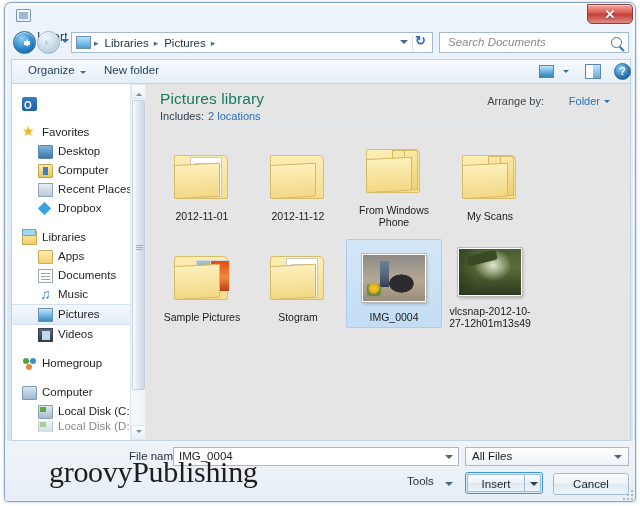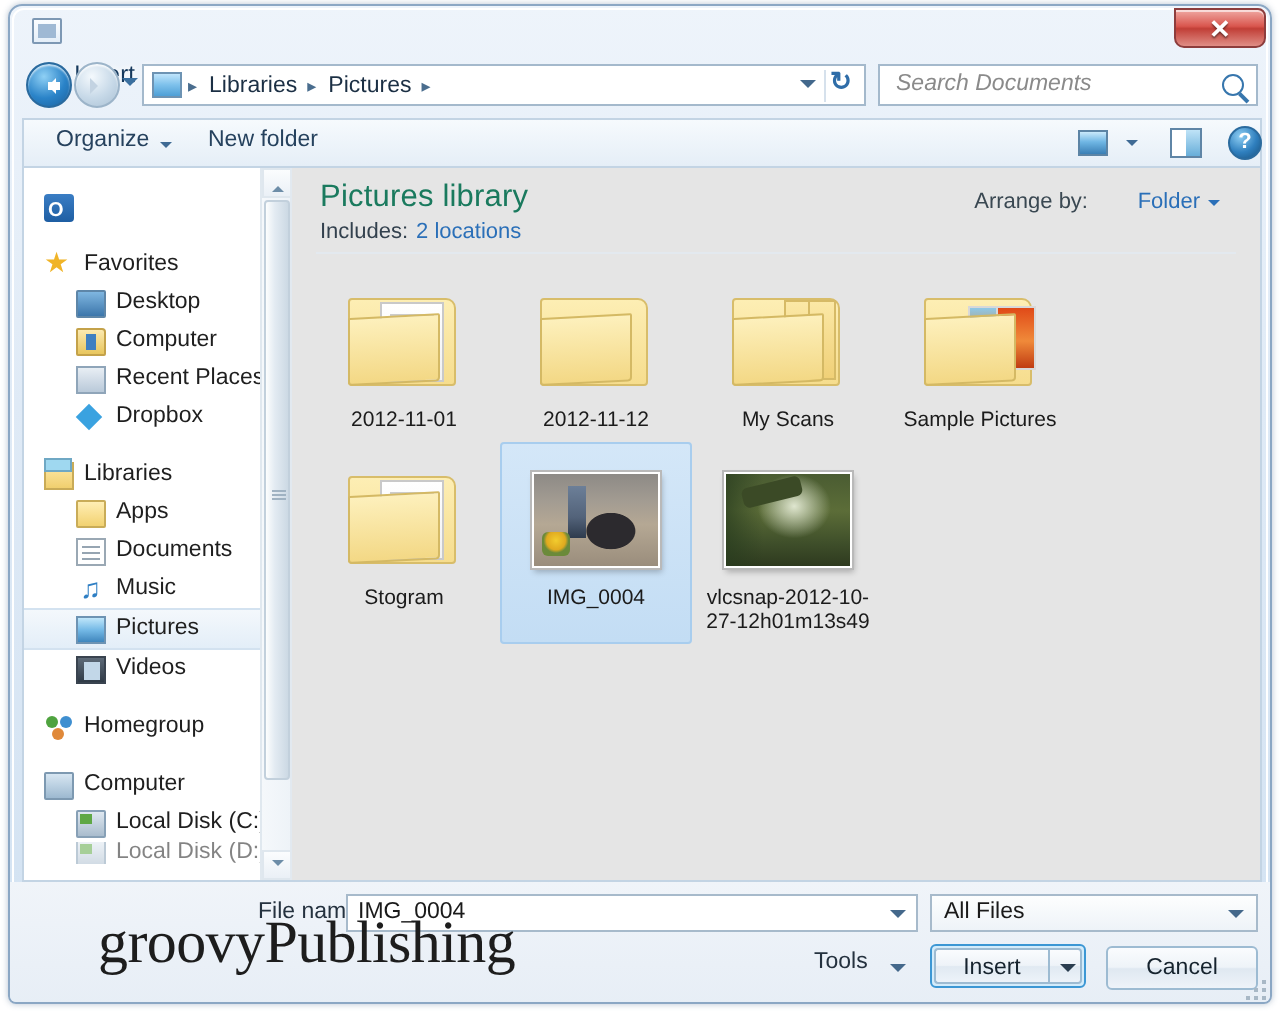--- a/index.html
+++ b/index.html
@@ -288,21 +288,21 @@
   #arrange-arrow {
     position:absolute; right:20px; top:16px; width:0;height:0;
     border:3.5px solid transparent; border-top-color:#2a6fb8; cursor:pointer;
   }
   #divider {
     position:absolute; left:12px; right:12px; top:42px; height:1px; background:#e3e9ef;
   }
 
   #grid {
     position:absolute; left:8px; top:48px; right:4px; bottom:0;
-    display:flex; flex-wrap:wrap; align-content:flex-start;
+    display:flex; flex-wrap:wrap; align-content:flex-start;align-items:center;
   }
   .item {
     width:96px; padding-top:6px; padding-bottom:4px;
     display:flex; flex-direction:column; align-items:center;
     cursor:pointer; border:1px solid transparent; border-radius:2px;
   }
   .item.selected {
     background:linear-gradient(180deg,#d4e7f8 0%,#c3ddf4 100%);
     border:1px solid #a8cdee;
   }
@@ -636,20 +636,32 @@
           <div class="thumb">
             <div class="folder">
               <div class="back"></div>
                 <div class="tab"></div>
                 <div class="front"></div>
             </div>
           </div>
           <div class="item-label">2012-11-12</div>
         </div>
 
+        <div class="item">
+          <div class="thumb">
+            <div class="folder">
+              <div class="back"></div>
+                <div class="stack1"></div>
+                <div class="stack2"></div>
+                <div class="tab"></div>
+                <div class="front"></div>
+            </div>
+          </div>
+          <div class="item-label">From Windows Phone</div>
+        </div>
 
         <div class="item">
           <div class="thumb">
             <div class="folder">
               <div class="back"></div>
                 <div class="stack1"></div>
                 <div class="stack2"></div>
                 <div class="tab"></div>
                 <div class="front"></div>
             </div>

